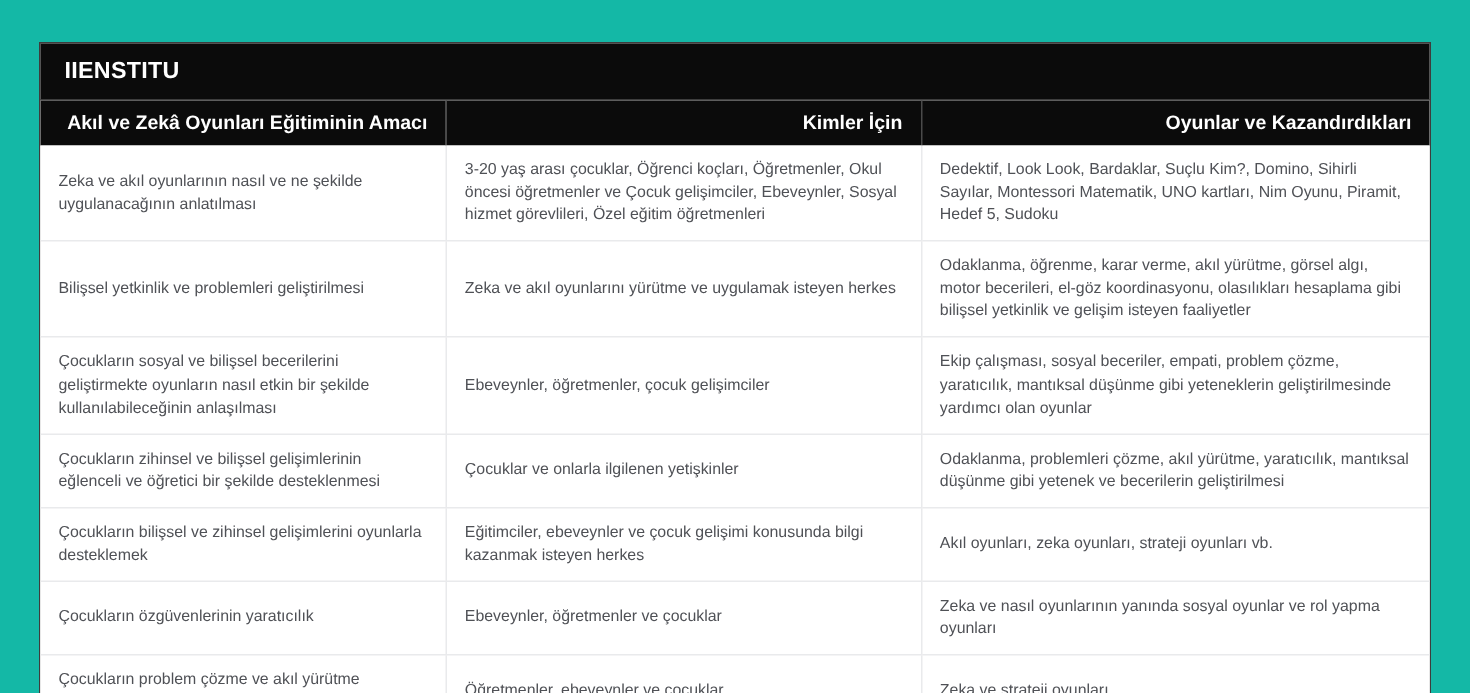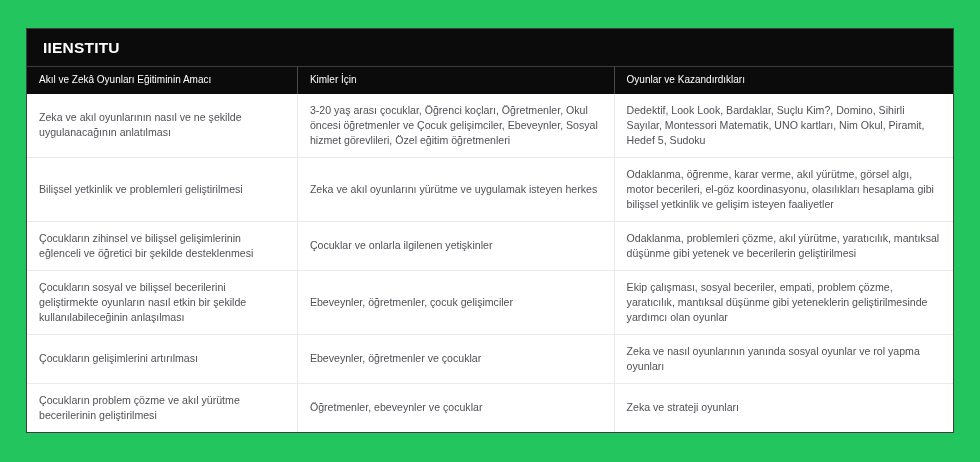--- a/index.html
+++ b/index.html
@@ -12,21 +12,21 @@
   }
   body {
     font-family: "Liberation Sans", sans-serif;
     -webkit-font-smoothing: antialiased;
   }
 
   .page {
     position: relative;
     width: 980px;
     height: 462px;
-    background: #22c55e;
+    background: #14b8a6;
     box-sizing: border-box;
   }
 
   .card {
     position: absolute;
     left: 26px;
     top: 28px;
     width: 928px;
     background: #ffffff;
     border: 1px solid #3d3d3d;
@@ -54,23 +54,23 @@
     table-layout: fixed;
     background: #ffffff;
   }
   table.data-table col.c1 { width: 29.2%; }
   table.data-table col.c2 { width: 34.2%; }
   table.data-table col.c3 { width: 36.6%; }
 
   thead th {
     background: #0b0b0b;
     color: #ffffff;
-    font-size: 10px;
-    font-weight: normal;
-    text-align: left;
+    font-size: 13px;
+    font-weight: bold;
+    text-align: right;
     padding: 7px 12px 7px 12px;
     border-right: 1px solid #4a4a4a;
     vertical-align: middle;
     line-height: 1.25;
   }
   thead th:last-child { border-right: none; }
 
   tbody td {
     font-size: 10.6px;
     color: #4f5156;
@@ -105,39 +105,44 @@
         <tr>
           <th>Akıl ve Zekâ Oyunları Eğitiminin Amacı</th>
           <th>Kimler İçin</th>
           <th>Oyunlar ve Kazandırdıkları</th>
         </tr>
       </thead>
       <tbody>
         <tr>
           <td>Zeka ve akıl oyunlarının nasıl ve ne şekilde uygulanacağının anlatılması</td>
           <td>3-20 yaş arası çocuklar, Öğrenci koçları, Öğretmenler, Okul öncesi öğretmenler ve Çocuk gelişimciler, Ebeveynler, Sosyal hizmet görevlileri, Özel eğitim öğretmenleri</td>
-          <td>Dedektif, Look Look, Bardaklar, Suçlu Kim?, Domino, Sihirli Sayılar, Montessori Matematik, UNO kartları, Nim Okul, Piramit, Hedef 5, Sudoku</td>
+          <td>Dedektif, Look Look, Bardaklar, Suçlu Kim?, Domino, Sihirli Sayılar, Montessori Matematik, UNO kartları, Nim Oyunu, Piramit, Hedef 5, Sudoku</td>
         </tr>
         <tr>
           <td>Bilişsel yetkinlik ve problemleri geliştirilmesi</td>
           <td>Zeka ve akıl oyunlarını yürütme ve uygulamak isteyen herkes</td>
           <td>Odaklanma, öğrenme, karar verme, akıl yürütme, görsel algı, motor becerileri, el-göz koordinasyonu, olasılıkları hesaplama gibi bilişsel yetkinlik ve gelişim isteyen faaliyetler</td>
         </tr>
         <tr>
+          <td>Çocukların sosyal ve bilişsel becerilerini geliştirmekte oyunların nasıl etkin bir şekilde kullanılabileceğinin anlaşılması</td>
+          <td>Ebeveynler, öğretmenler, çocuk gelişimciler</td>
+          <td>Ekip çalışması, sosyal beceriler, empati, problem çözme, yaratıcılık, mantıksal düşünme gibi yeteneklerin geliştirilmesinde yardımcı olan oyunlar</td>
+        </tr>
+        <tr>
           <td>Çocukların zihinsel ve bilişsel gelişimlerinin eğlenceli ve öğretici bir şekilde desteklenmesi</td>
           <td>Çocuklar ve onlarla ilgilenen yetişkinler</td>
           <td>Odaklanma, problemleri çözme, akıl yürütme, yaratıcılık, mantıksal düşünme gibi yetenek ve becerilerin geliştirilmesi</td>
         </tr>
         <tr>
-          <td>Çocukların sosyal ve bilişsel becerilerini geliştirmekte oyunların nasıl etkin bir şekilde kullanılabileceğinin anlaşılması</td>
-          <td>Ebeveynler, öğretmenler, çocuk gelişimciler</td>
-          <td>Ekip çalışması, sosyal beceriler, empati, problem çözme, yaratıcılık, mantıksal düşünme gibi yeteneklerin geliştirilmesinde yardımcı olan oyunlar</td>
+          <td>Çocukların bilişsel ve zihinsel gelişimlerini oyunlarla desteklemek</td>
+          <td>Eğitimciler, ebeveynler ve çocuk gelişimi konusunda bilgi kazanmak isteyen herkes</td>
+          <td>Akıl oyunları, zeka oyunları, strateji oyunları vb.</td>
         </tr>
         <tr>
-          <td>Çocukların gelişimlerini artırılması</td>
+          <td>Çocukların özgüvenlerinin yaratıcılık</td>
           <td>Ebeveynler, öğretmenler ve çocuklar</td>
           <td>Zeka ve nasıl oyunlarının yanında sosyal oyunlar ve rol yapma oyunları</td>
         </tr>
         <tr>
           <td>Çocukların problem çözme ve akıl yürütme becerilerinin geliştirilmesi</td>
           <td>Öğretmenler, ebeveynler ve çocuklar</td>
           <td>Zeka ve strateji oyunları</td>
         </tr>
 
       </tbody>

